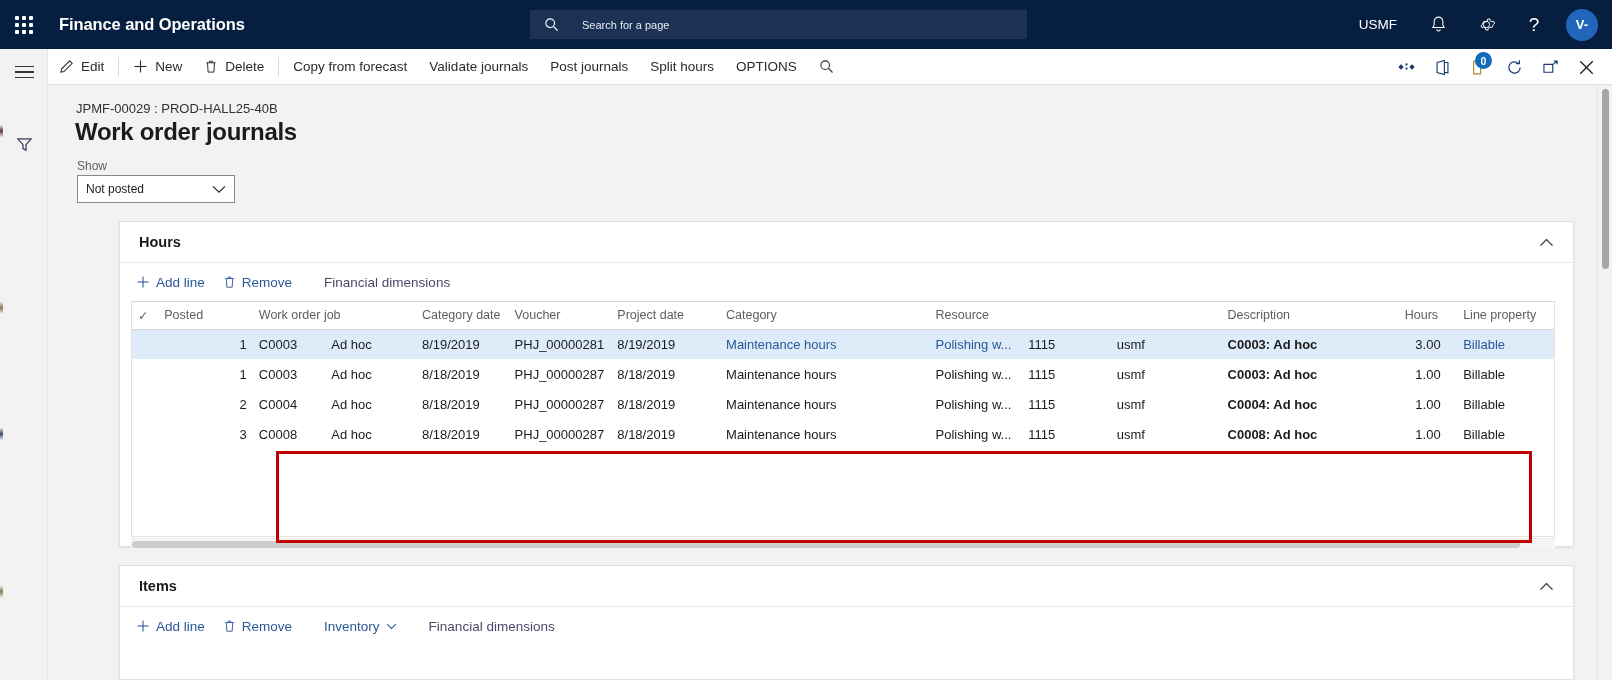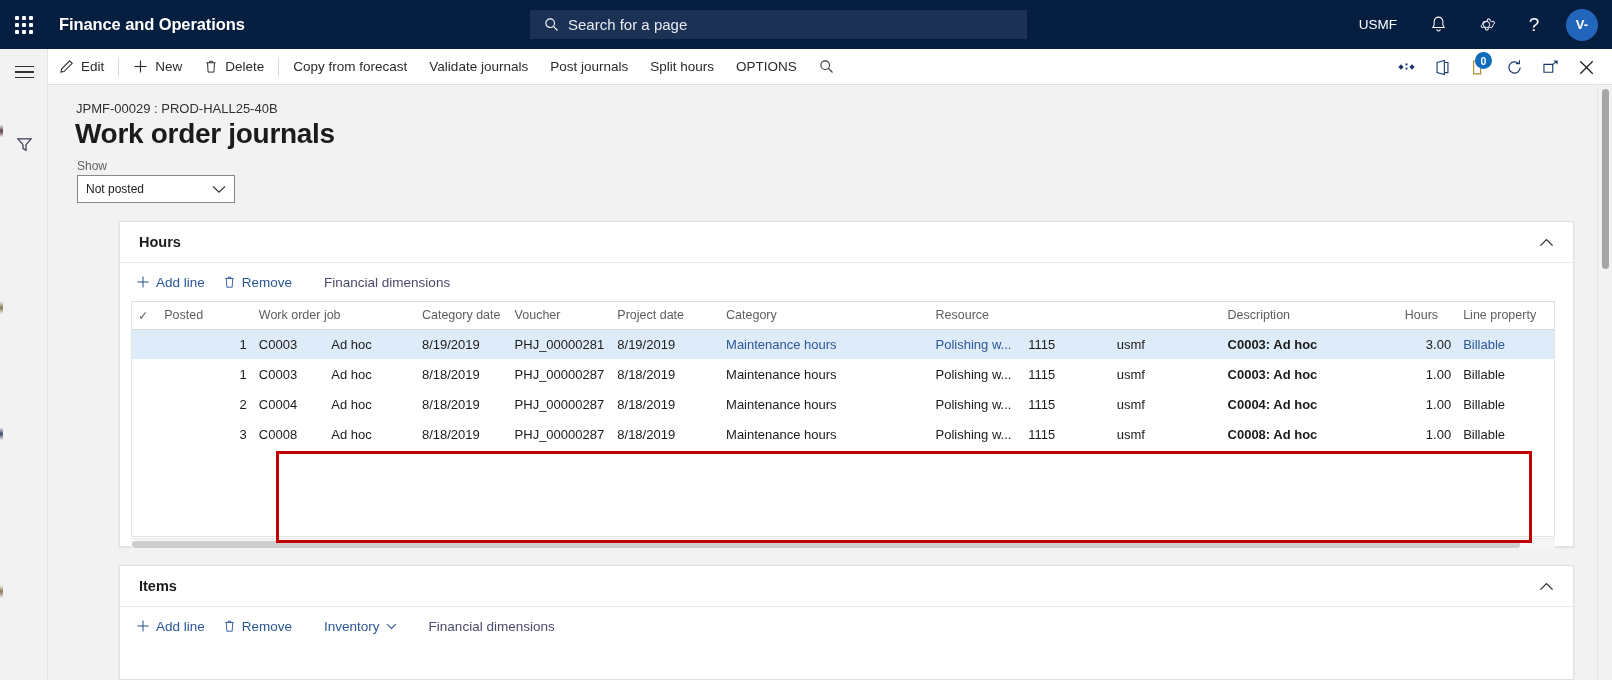--- a/index.html
+++ b/index.html
@@ -34,21 +34,21 @@
     margin-left: 11px; letter-spacing: -0.1px;
   }
   .searchbox {
     position: absolute; left: 530px; top: 10px;
     width: 497px; height: 29px;
     background: #1b3254;
     display: flex; align-items: center;
     padding-left: 14px;
     cursor: text;
   }
-  .searchbox .ph { color: #e6ebf2; font-size: 15px; margin-left: 9px; }
+  .searchbox .ph { color: #e6ebf2; font-size: 11px; margin-left: 23px; }
   .nav-right {
     position: absolute; right: 0; top: 0; height: 49px;
     display: flex; align-items: center; gap: 0px;
   }
   .nav-right .cell {
     height: 49px; display: flex; align-items: center; justify-content: center;
     color: #ffffff; cursor: pointer;
   }
   .cell-usmf { font-size: 13.5px; padding: 0 17px; }
   .cell-ico { width: 48px; }
@@ -113,21 +113,21 @@
     width: 1564px; height: 595px;
     background: #f2f2f2;
     overflow: hidden;
   }
   .breadcrumb {
     position: absolute; left: 28px; top: 16px;
     font-size: 13px; color: #323130;
   }
   .pagetitle {
     position: absolute; left: 27px; top: 33px;
-    font-size: 28px; font-weight: bold; color: #1b1b1b;
+    font-size: 24px; font-weight: bold; color: #1b1b1b;
     letter-spacing: -0.3px;
   }
   .showlabel {
     position: absolute; left: 29px; top: 74px;
     font-size: 12px; color: #616161;
   }
   .selectbox {
     position: absolute; left: 29px; top: 90px;
     width: 158px; height: 28px;
     background: #ffffff; border: 1px solid #8a8886;
@@ -195,21 +195,21 @@
   .c-job { width: 72px; }
   .c-adhoc { width: 90px; }
   .c-vdate { width: 92px; }
   .c-vouch { width: 102px; }
   .c-pdate { width: 108px; }
   .c-cat { width: 208px; }
   .c-res { width: 92px; }
   .c-resnum { width: 88px; }
   .c-usmf { width: 110px; }
   .c-desc { width: 176px; font-weight: bold; }
-  .c-hours { width: 58px; text-align: right; }
+  .c-hours { width: 58px; text-align: center; }
   .c-prop { width: 96px; }
 
   
   .redbox {
     position: absolute;
     left: 228px; top: 366px;
     width: 1256px; height: 92px;
     border: 3px solid #c00000;
     pointer-events: none;
     z-index: 30;

